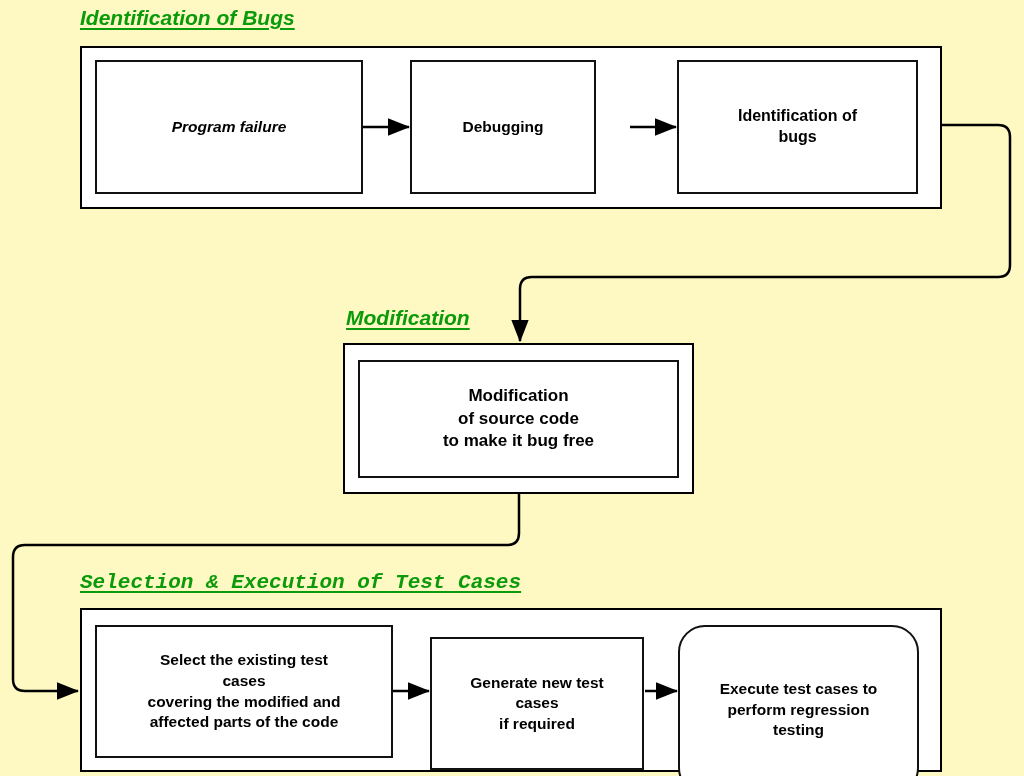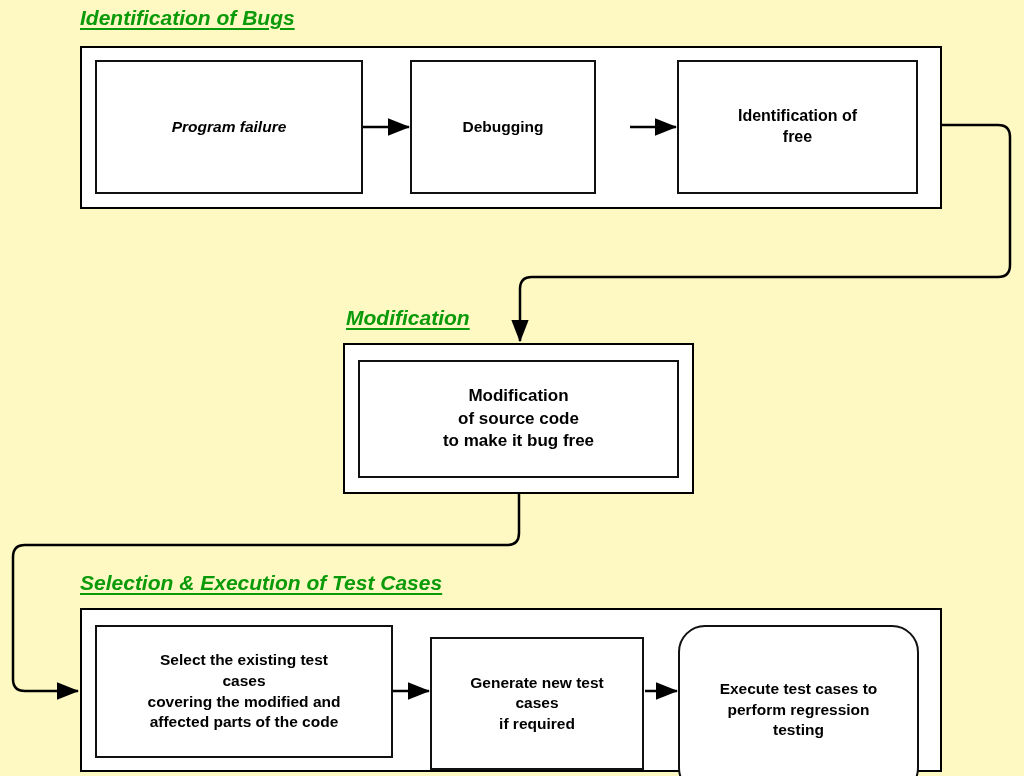--- a/index.html
+++ b/index.html
@@ -81,34 +81,34 @@
   <div class="node-box" style="left:95px; top:60px; width:268px; height:134px;font-style:italic;">
     <span class="node-label">Program failure</span>
   </div>
 
   <div class="node-box" style="left:410px; top:60px; width:186px; height:134px;">
     <span class="node-label">Debugging</span>
   </div>
 
   <div class="node-box" style="left:677px; top:60px; width:241px; height:134px;">
     <span class="node-label mid">Identification of
-free</span>
+bugs</span>
   </div>
 
   <div class="section-title" style="left:346px; top:306px;">Modification</div>
 
   <div class="group-box" style="left:343px; top:343px; width:351px; height:151px;"></div>
 
   <div class="node-box" style="left:358px; top:360px; width:321px; height:118px;">
     <span class="node-label big">Modification
 of source code
 to make it bug free</span>
   </div>
 
-  <div class="section-title" style="left:80px; top:571px;">Selection &amp; Execution of Test Cases</div>
+  <div class="section-title" style="left:80px; top:571px;font-family:Liberation Mono, monospace;">Selection &amp; Execution of Test Cases</div>
 
   <div class="group-box" style="left:80px; top:608px; width:862px; height:164px;"></div>
 
   <div class="node-box" style="left:95px; top:625px; width:298px; height:133px;align-items:center;">
     <span class="node-label">Select the existing test
 cases
 covering the modified and
 affected parts of the code</span>
   </div>
 

